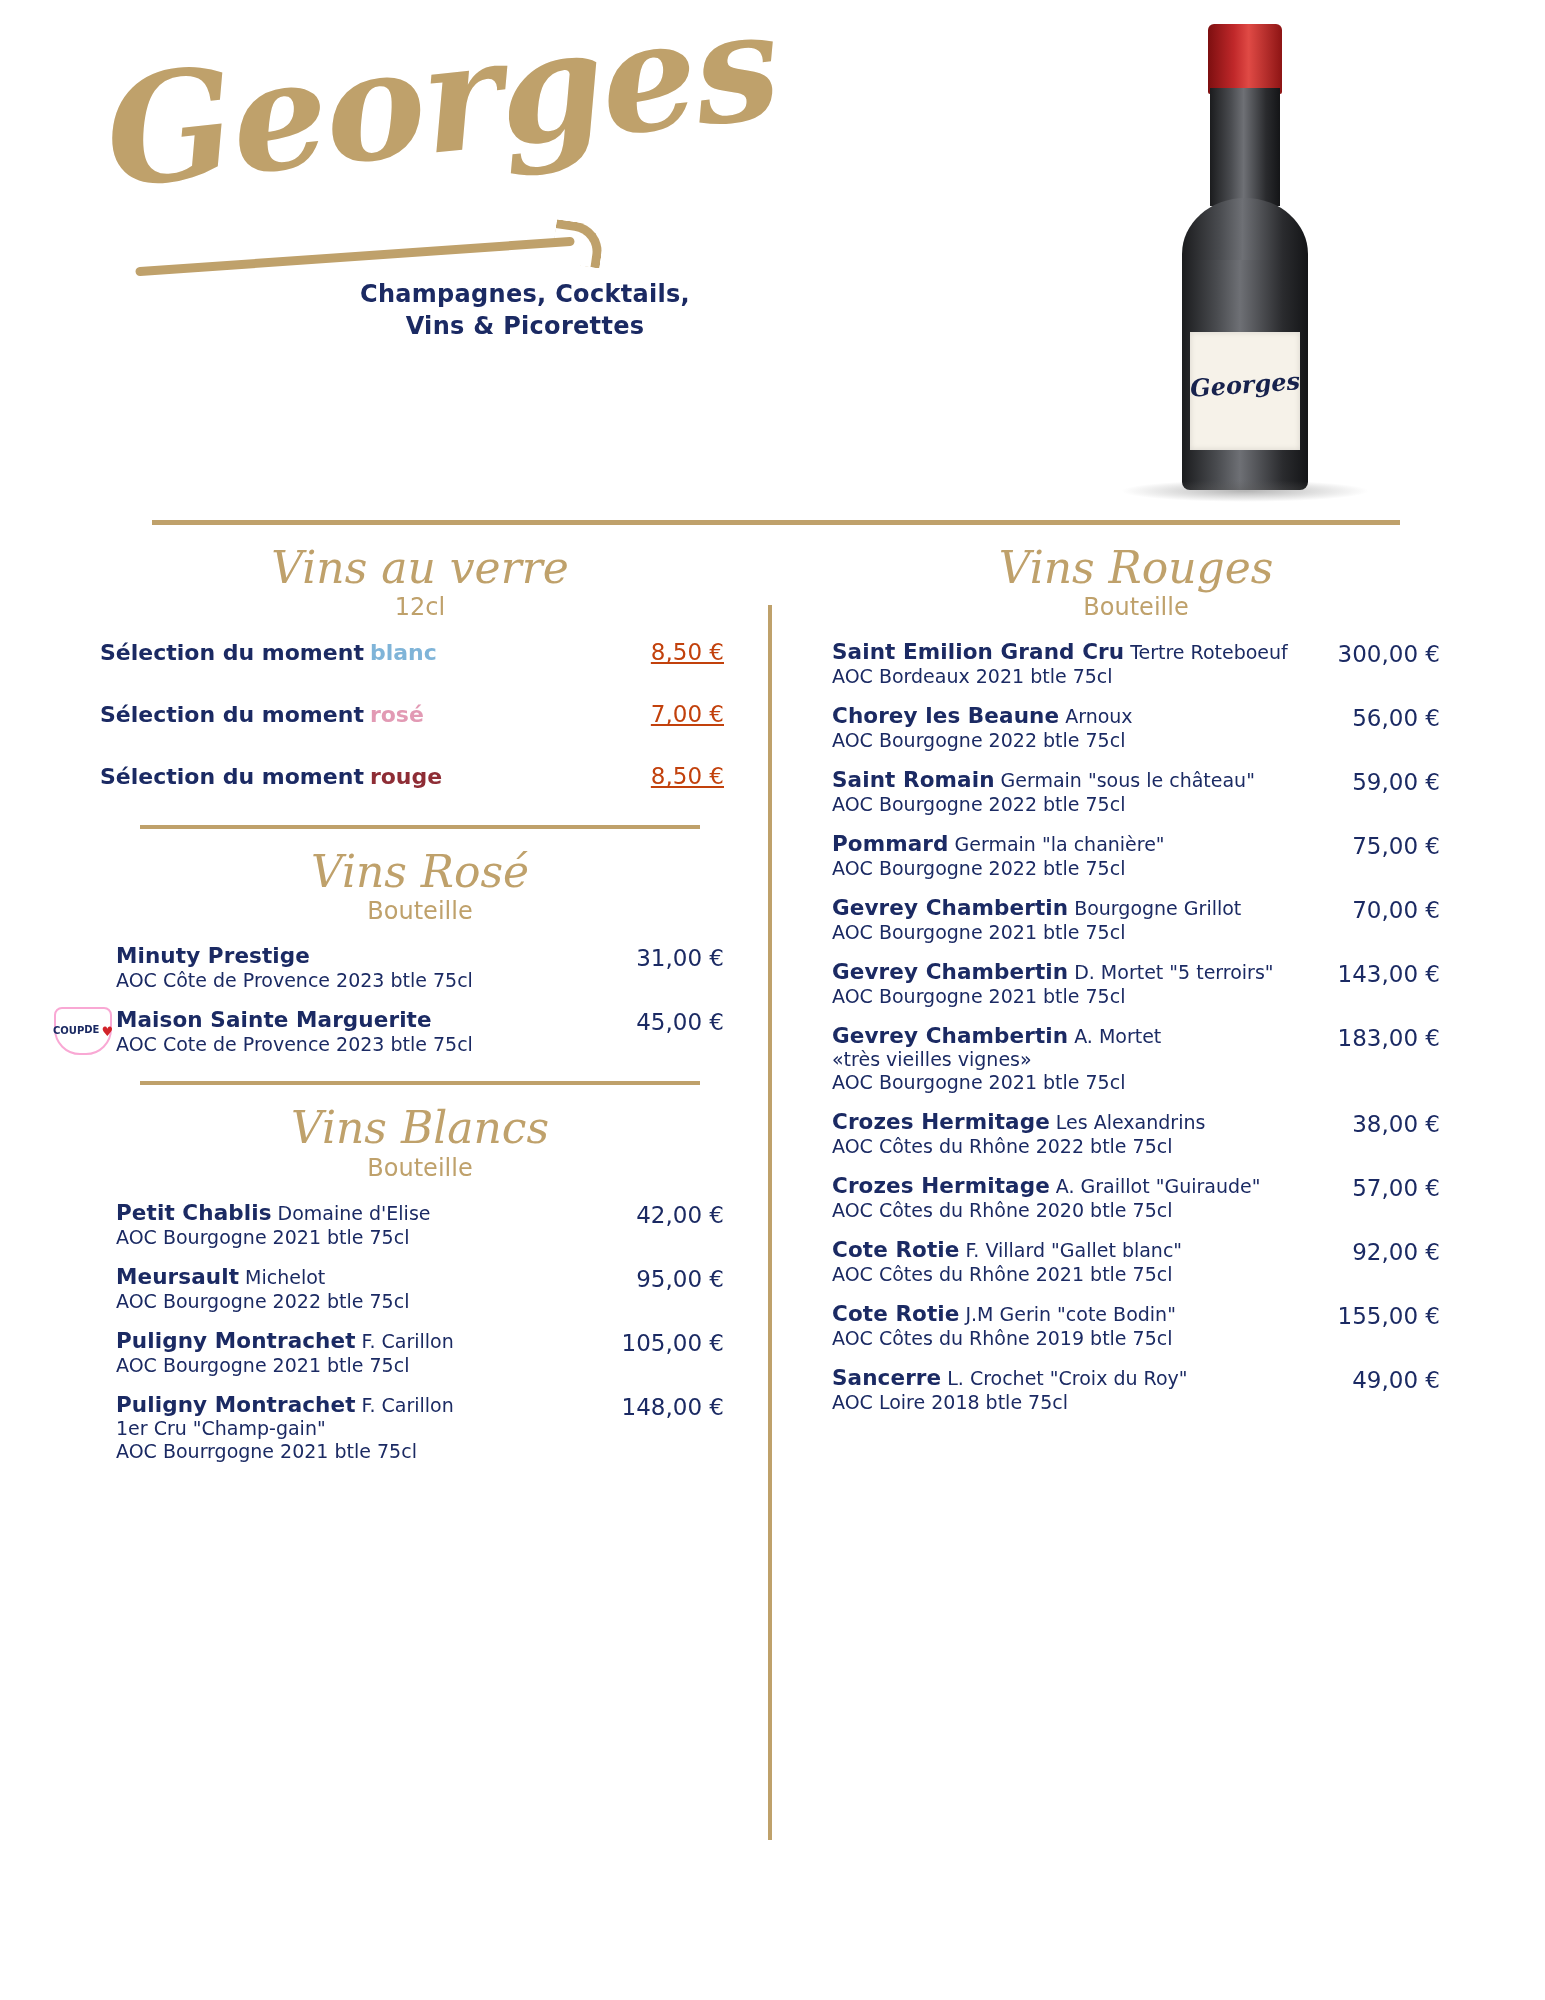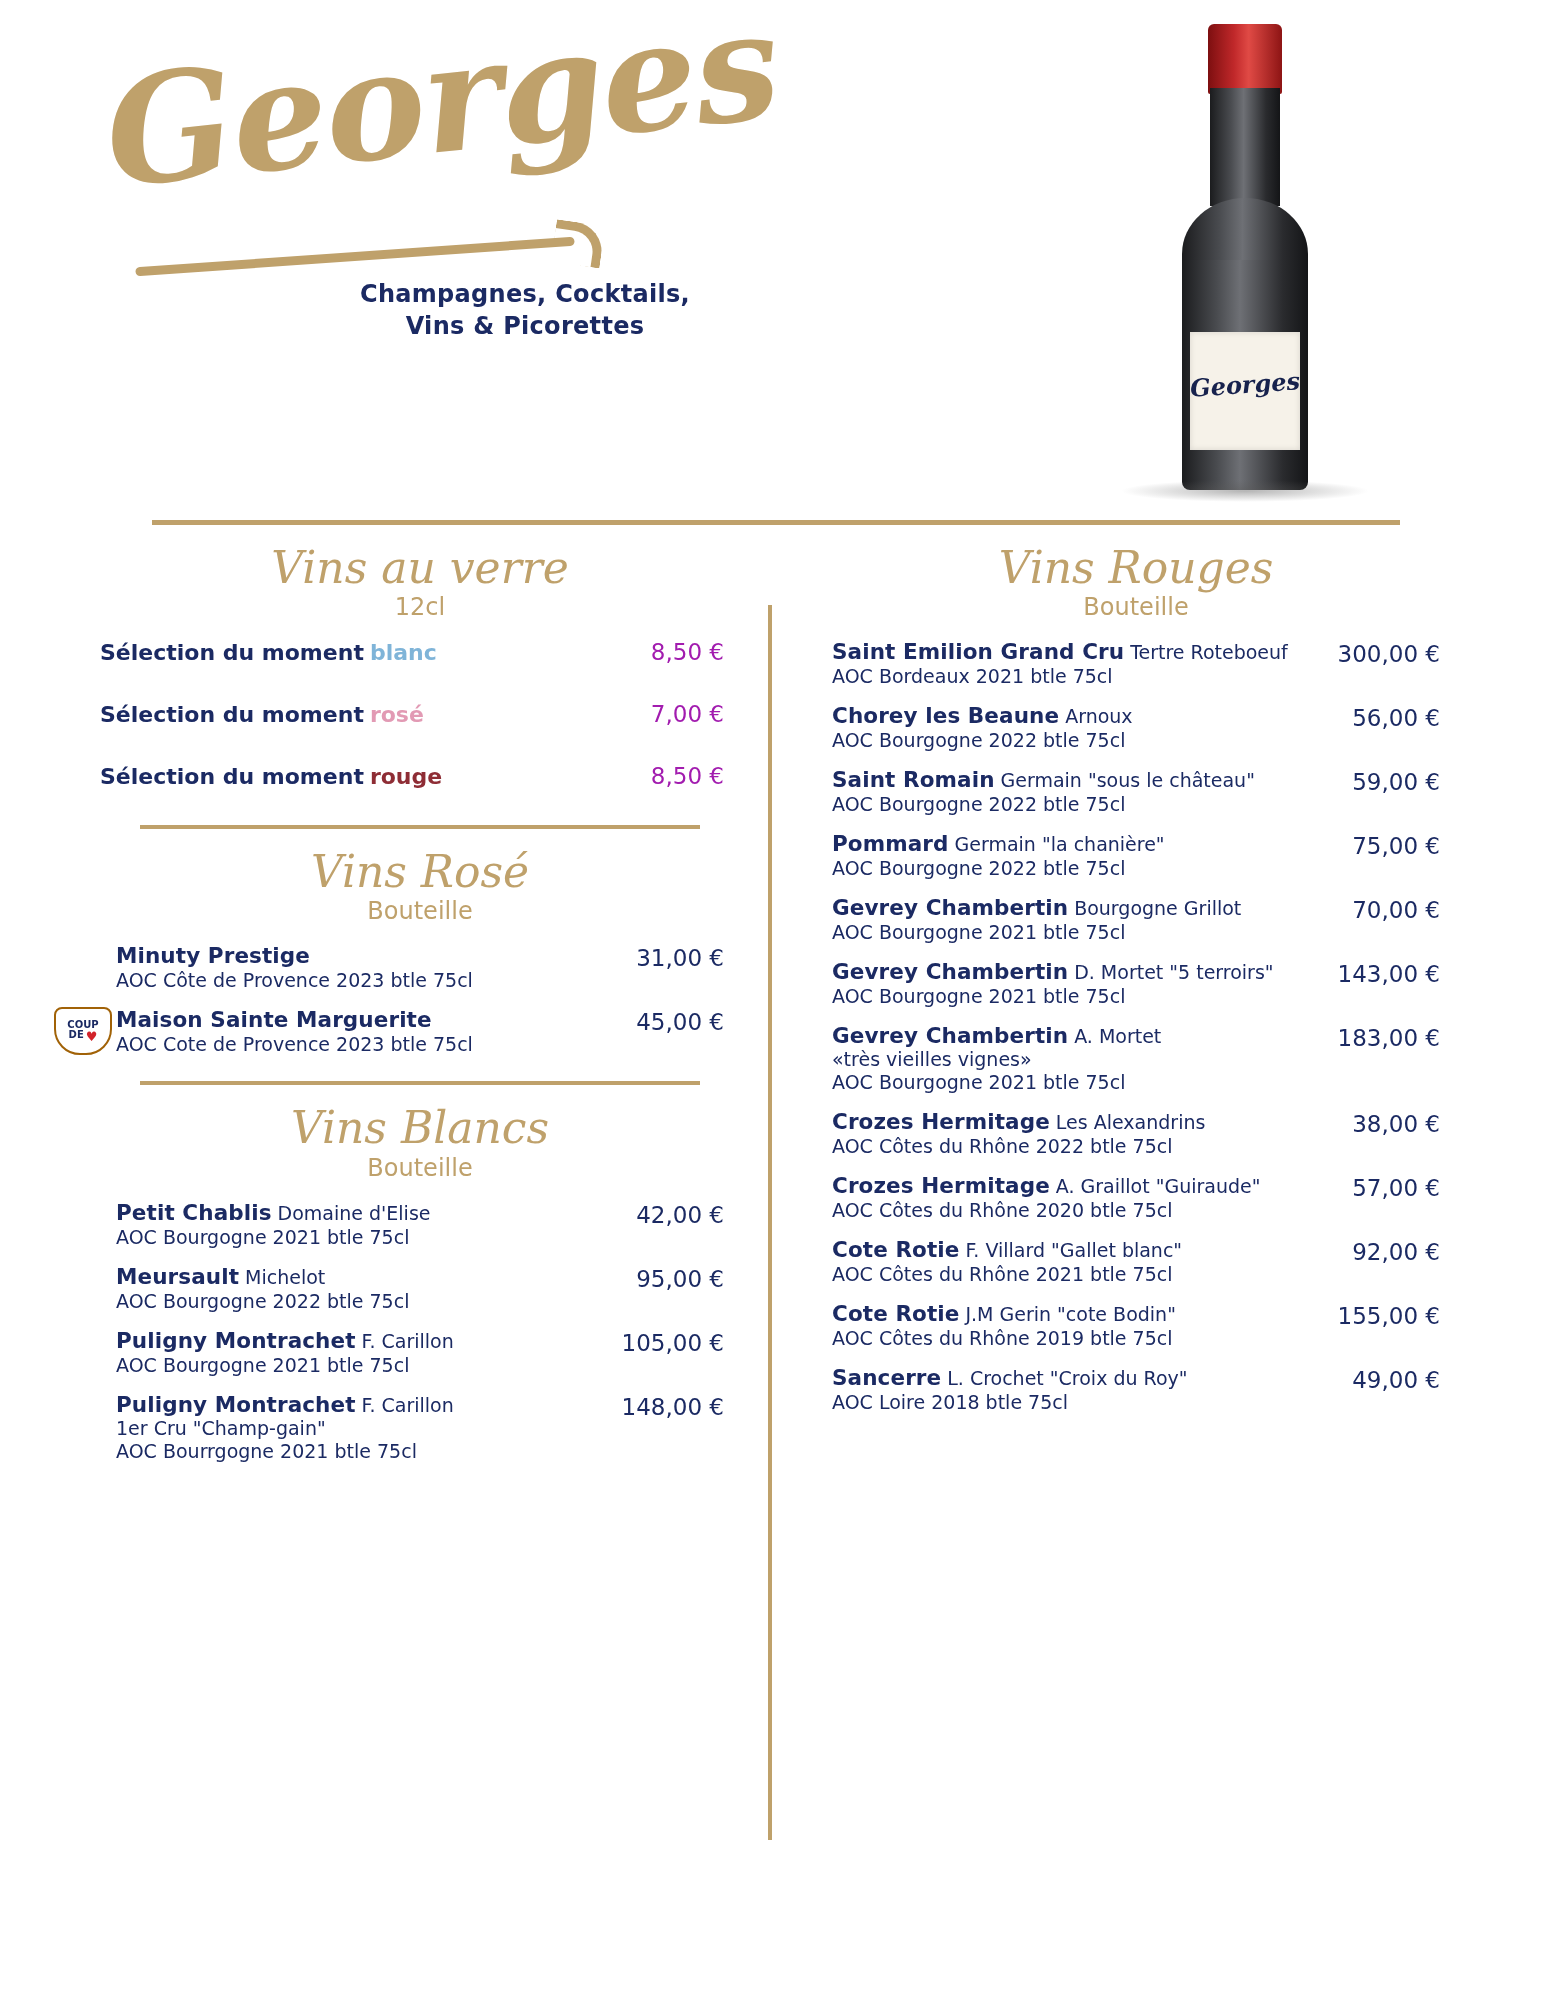--- a/index.html
+++ b/index.html
@@ -250,34 +250,34 @@
   }
   .glass-name {
     font-weight: bold;
     font-size: 22px;
     color: #1b2a63;
   }
   .glass-color { font-weight: bold; font-size: 22px; margin-left: 6px; }
   .c-blanc { color: #7fb4d8; }
   .c-rose  { color: #e29ab4; }
   .c-rouge { color: #8e2d35; }
-  .glass-price { font-size: 23px; color: #a21caf; }
+  .glass-price { font-size: 23px; color: #c2410c; text-decoration: underline; }
 
   
   .coup-badge {
     position: absolute;
     left: -62px;
     top: 0px;
     width: 54px;
     height: 44px;
     background: #ffffff;
-    border: 2px solid #a16207;
+    border: 2px solid #f9a8d4;
     border-radius: 8px 8px 26px 26px;
     display: flex;
-    flex-direction: column;
+    flex-direction: row;
     align-items: center;
     justify-content: center;
     line-height: 1.0;
   }
   .coup-badge .l1 { font-size: 10px; font-weight: bold; color: #1b2a63; }
   .coup-badge .l2 { font-size: 10px; font-weight: bold; color: #1b2a63; }
   .coup-badge .heart { color: #d2232a; font-size: 13px; margin-left: 2px; }
   .coup-line { display: flex; align-items: flex-start; }
   .left-list { margin-left: 0; }
 </style>

